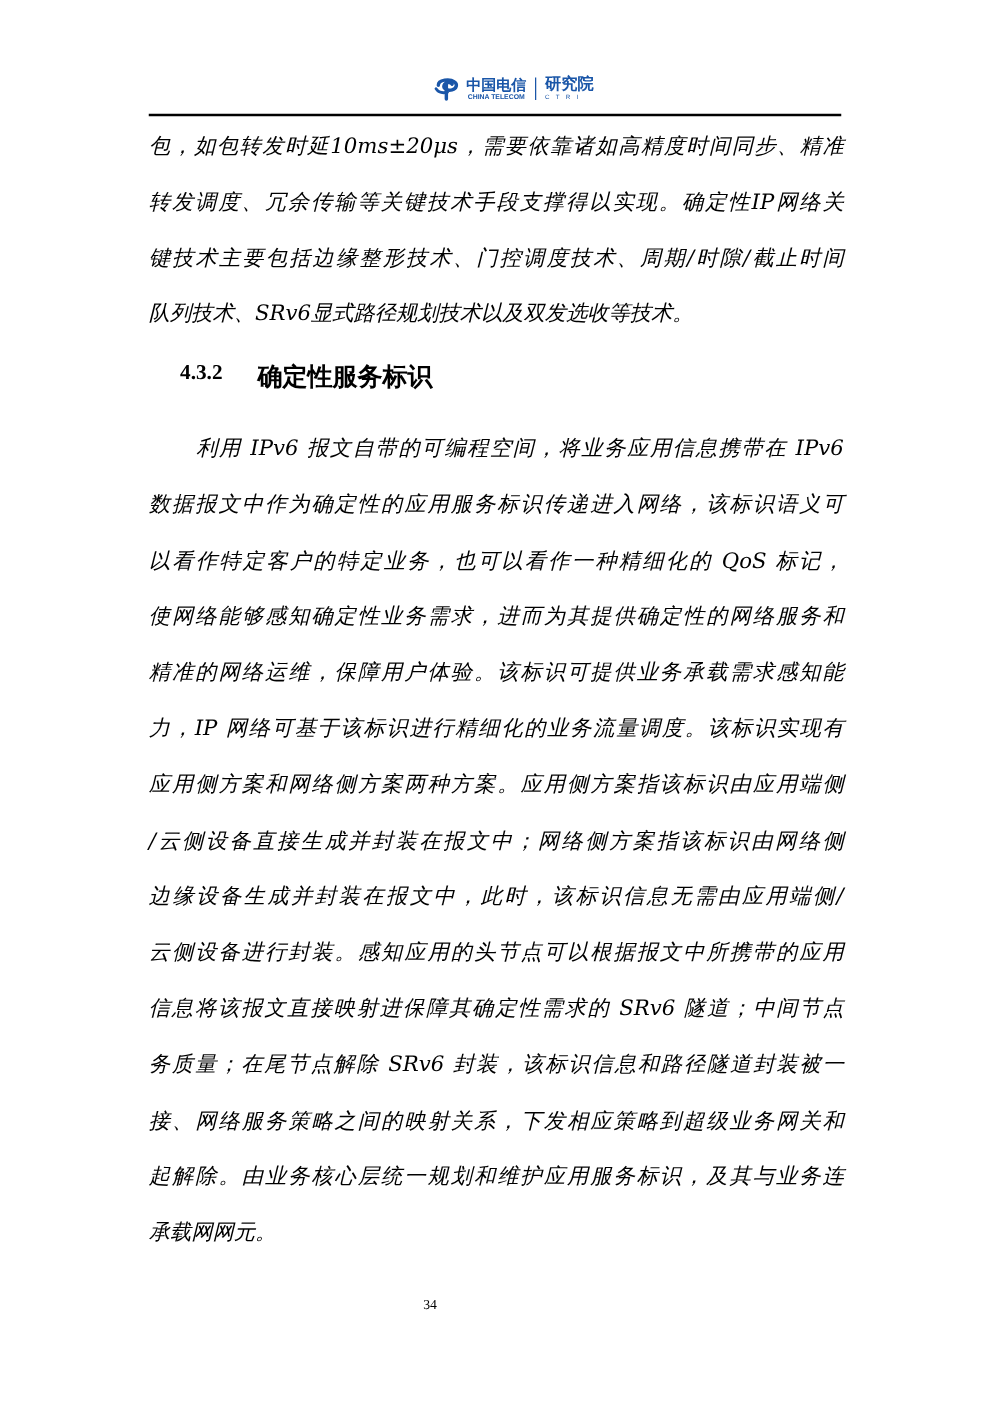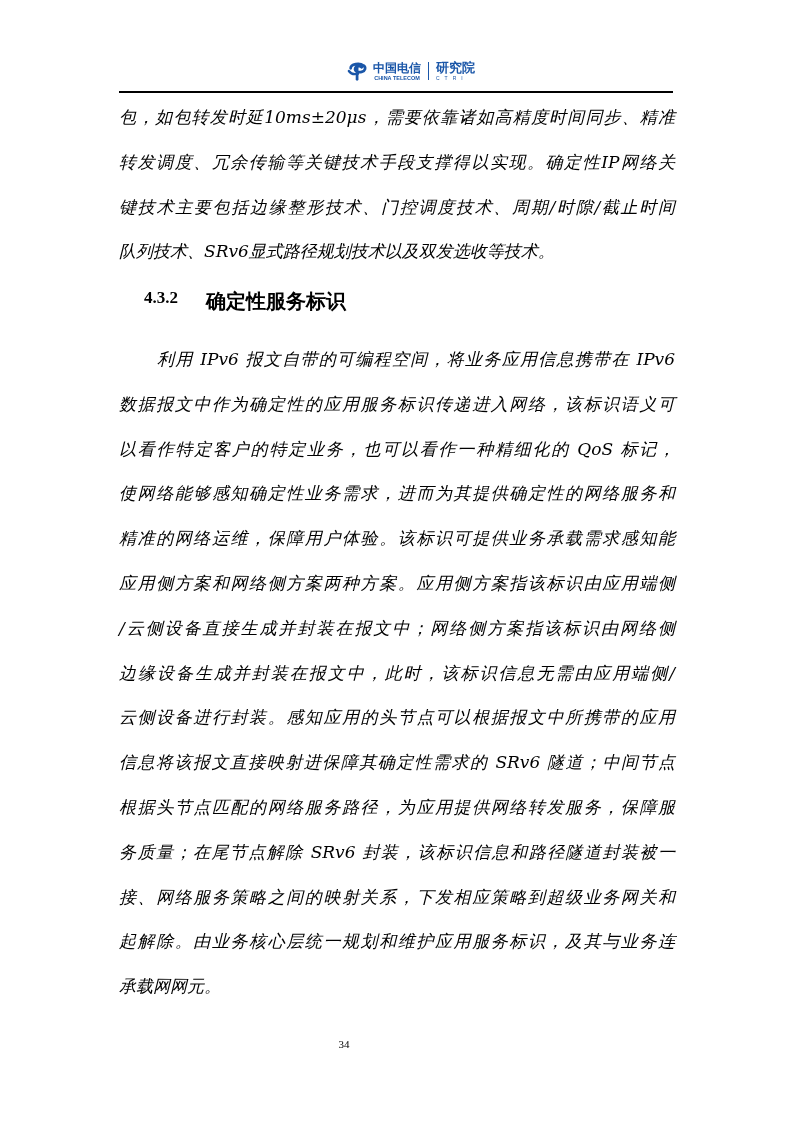--- a/index.html
+++ b/index.html
@@ -62,25 +62,25 @@
   <span class="num">4.3.2</span>
   <span class="title">确定性服务标识</span>
 </div>
 
 <div class="para" style="top:337px;">
   <span class="line indent">利用 IPv6 报文自带的可编程空间，将业务应用信息携带在 IPv6</span>
   <span class="line">数据报文中作为确定性的应用服务标识传递进入网络，该标识语义可</span>
   <span class="line">以看作特定客户的特定业务，也可以看作一种精细化的 QoS 标记，</span>
   <span class="line">使网络能够感知确定性业务需求，进而为其提供确定性的网络服务和</span>
   <span class="line">精准的网络运维，保障用户体验。该标识可提供业务承载需求感知能</span>
+  <span class="line">力，IP 网络可基于该标识进行精细化的业务流量调度。该标识实现有</span>
   <span class="line">应用侧方案和网络侧方案两种方案。应用侧方案指该标识由应用端侧</span>
   <span class="line">/云侧设备直接生成并封装在报文中；网络侧方案指该标识由网络侧</span>
   <span class="line">边缘设备生成并封装在报文中，此时，该标识信息无需由应用端侧/</span>
   <span class="line">云侧设备进行封装。感知应用的头节点可以根据报文中所携带的应用</span>
   <span class="line">信息将该报文直接映射进保障其确定性需求的 SRv6 隧道；中间节点</span>
-  <span class="line">根据头节点匹配的网络服务路径，为应用提供网络转发服务，保障服</span>
   <span class="line">务质量；在尾节点解除 SRv6 封装，该标识信息和路径隧道封装被一</span>
   <span class="line">接、网络服务策略之间的映射关系，下发相应策略到超级业务网关和</span>
   <span class="line">起解除。由业务核心层统一规划和维护应用服务标识，及其与业务连</span>
   <span class="line last">承载网网元。</span>
 </div>
 
 <div class="page-number">34</div>
 
 </body></html>

